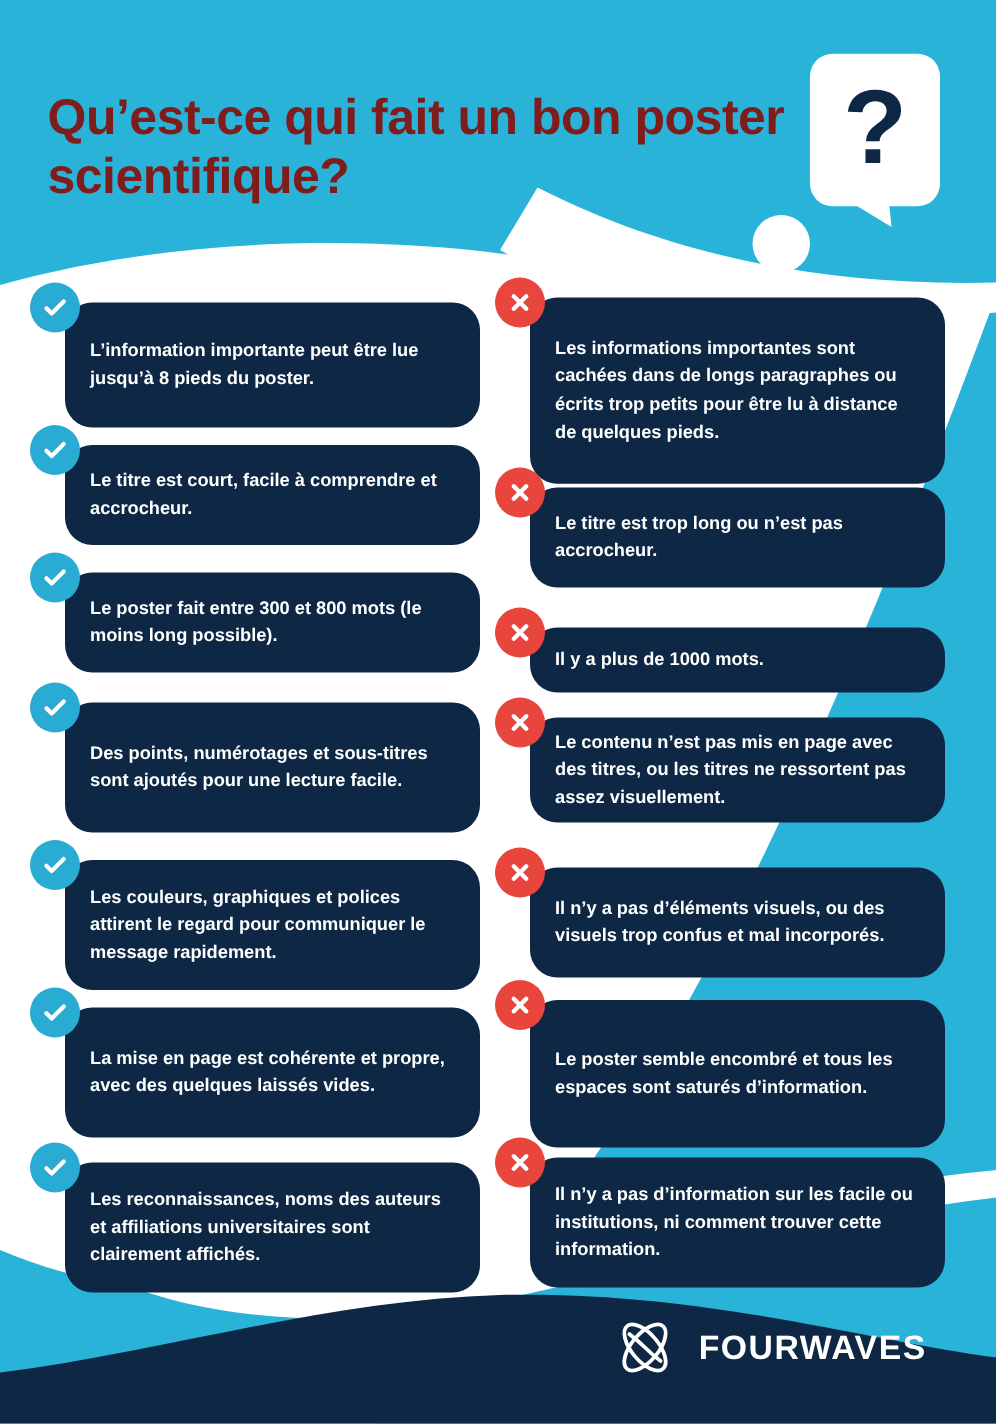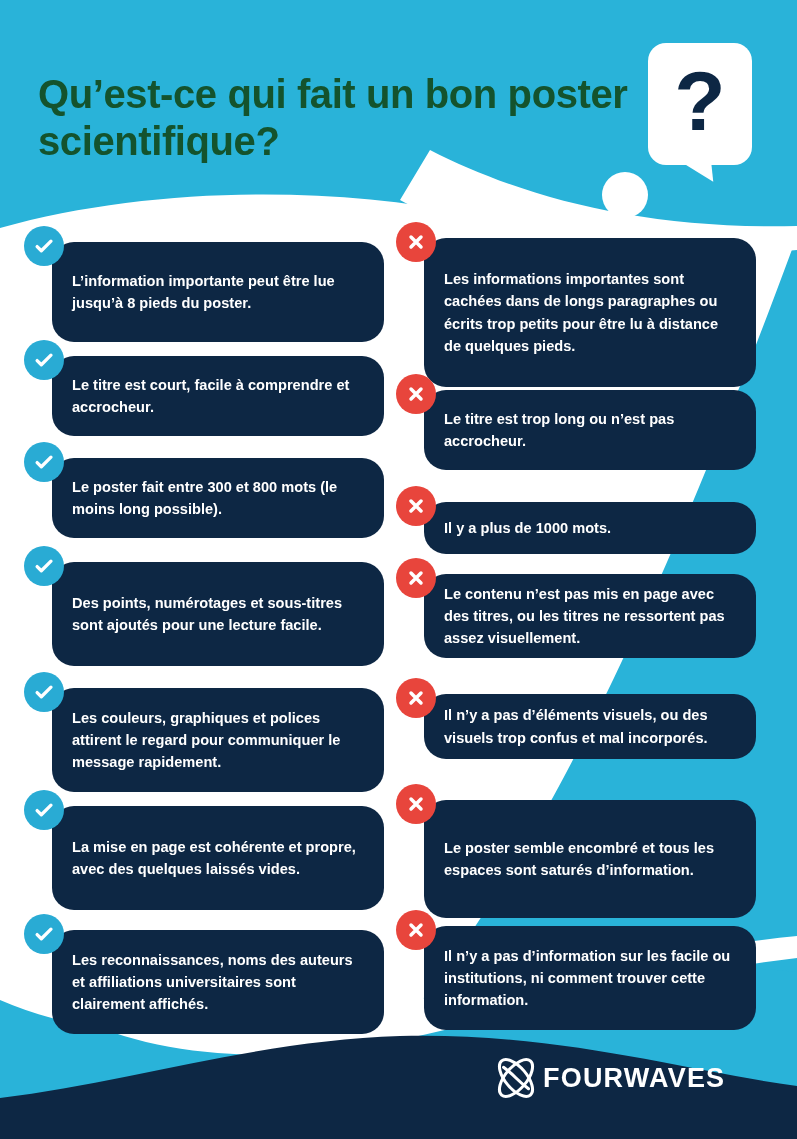--- a/index.html
+++ b/index.html
@@ -29,21 +29,21 @@
     position: absolute;
     top: 0; left: 0;
     width: 797px;
     height: 210px;
   }
   #poster-title {
     position: absolute;
     left: 38px;
     top: 44px;
     width: 600px;
-    color: #14532d;
+    color: #7f1d1d;
     font-size: 40px;
     font-weight: bold;
     line-height: 1.17;
     letter-spacing: -0.4px;
   }
   
   #bubble {
     position: absolute;
     left: 648px;
     top: 43px;
@@ -141,20 +141,21 @@
   .badge.bad  { background: #e8453c; }
   .badge svg { display: block; }
 
   
   #footer-logo {
     position: absolute;
     left: 489px;
     top: 1053px;
     display: flex;
     align-items: center;
+    gap: 16px;
   }
   #logo-mark { width: 54px; height: 50px; display: block; }
   #logo-text {
     color: #ffffff;
     font-size: 27px;
     font-weight: bold;
     letter-spacing: 1.2px;
   }
 </style>
 </head>
@@ -315,21 +316,21 @@
         <span class="card-text">Le contenu n’est pas mis en page avec des titres, ou les titres ne ressortent pas assez visuellement.</span>
       </div>
     </div>
 
     <div class="item" style="top:678px">
       <div class="badge bad">
         <svg width="20" height="20" viewBox="0 0 24 24">
             <path d="M6 6l12 12M18 6L6 18" fill="none" stroke="#ffffff" stroke-width="4.2" stroke-linecap="round"></path>
           </svg>
       </div>
-      <div class="card" style="height:65px">
+      <div class="card" style="height:88px">
         <span class="card-text">Il n’y a pas d’éléments visuels, ou des visuels trop confus et mal incorporés.</span>
       </div>
     </div>
 
     <div class="item" style="top:784px">
       <div class="badge bad">
         <svg width="20" height="20" viewBox="0 0 24 24">
             <path d="M6 6l12 12M18 6L6 18" fill="none" stroke="#ffffff" stroke-width="4.2" stroke-linecap="round"></path>
           </svg>
       </div>

